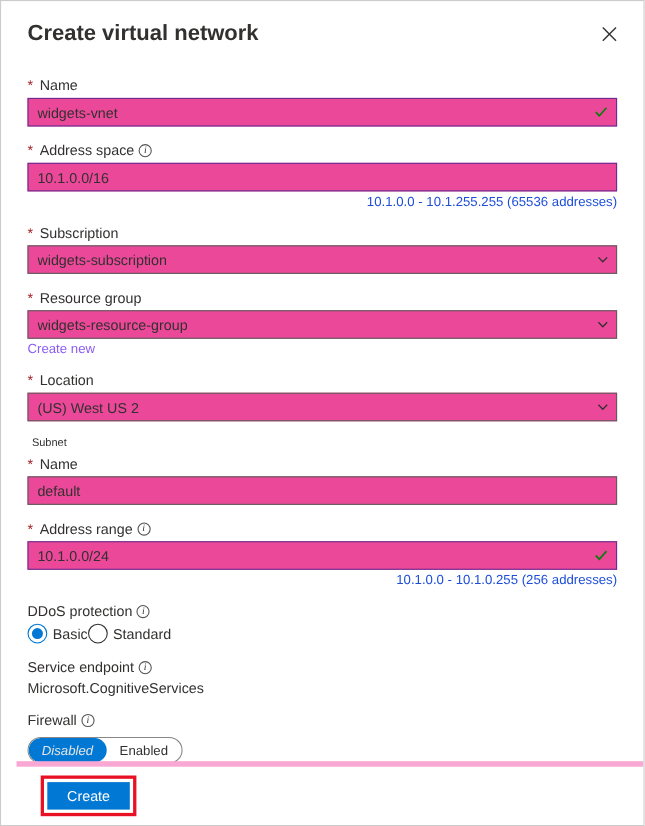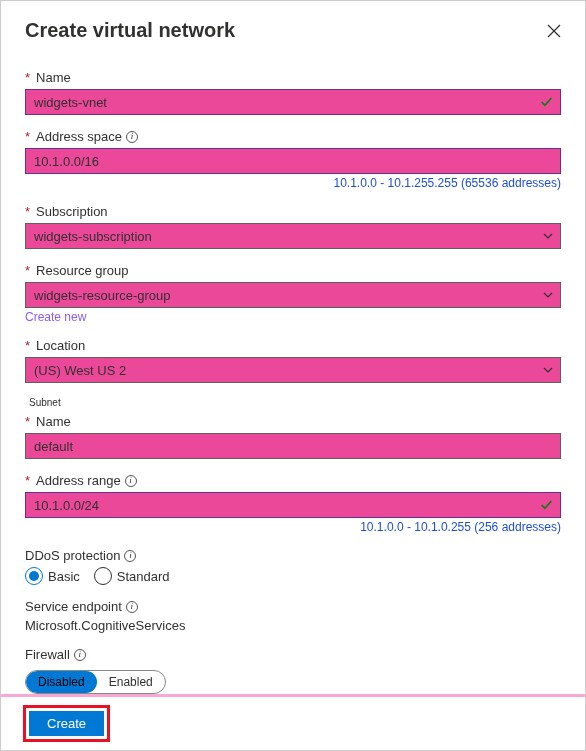--- a/index.html
+++ b/index.html
@@ -102,21 +102,20 @@
     margin-top: 2px;
   }
   .section-title {
     font-size: 10px;
     margin: 10px 0 6px 4px;
     font-weight: 400;
   }
   .radio-row, .toggle-row {
     display: flex;
     align-items: flex-end;
-    gap: 14px;
     margin-top: 4px;
   }
   .radio {
     display: inline-flex;
     align-items: center;
     gap: 5px;
     cursor: pointer;
   }
   .radio .dot {
     width: 18px; height: 18px;
@@ -144,27 +143,28 @@
     cursor: pointer;
   }
   .pill-toggle span {
     padding: 0 12px;
     font-size: 12px;
     display: flex;
     align-items: center;
   }
   .pill-toggle .active {
     background: #0078d4;
-    color: #000000;
+    color: #e5e5e5;
     border-radius: 14px;
+    font-style: italic;
   }
   .footer {
     position: absolute;
-    bottom: 0; left: 0; right: 0;
-    border-top: 3px solid #f9a8d4;
+    bottom: 0; left: 14px; right: 0;
+    border-top: 5px solid #f9a8d4;
     padding: 8px 22px;
   }
   .create-highlight {
     display: inline-block;
     border: 3px solid #e81123;
     padding: 3px;
   }
   .create-btn {
     background: #0078d4;
     color: #fff;

